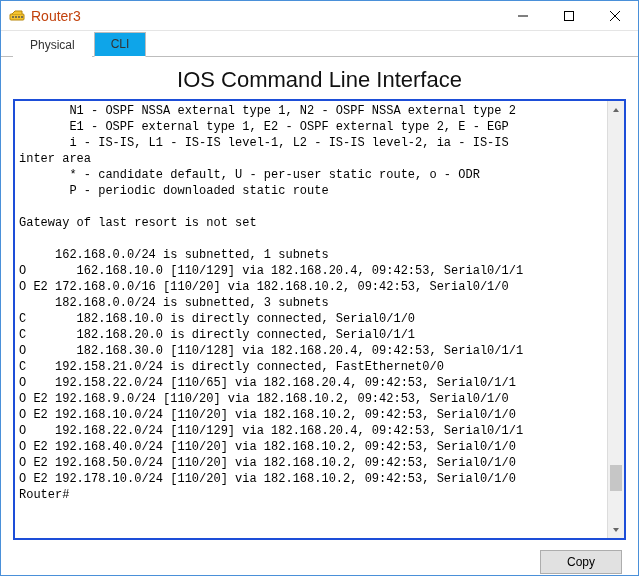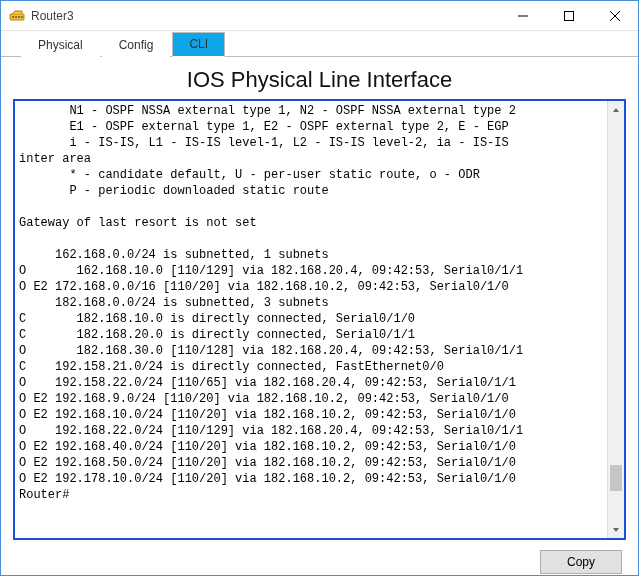--- a/index.html
+++ b/index.html
@@ -20,37 +20,37 @@
     background: #fff;
     border-bottom: 1px solid #e5e5e5;
   }
   .titlebar .app-icon {
     width: 16px; height: 16px;
     margin: 0 6px 0 8px;
     display: inline-block;
   }
   .titlebar .title {
     flex: 1;
-    font-size: 12px;
-    color: #404040;
+    font-size: 14px;
+    color: #c2410c;
   }
   .winbtns { display: flex; height: 100%; }
   .winbtn {
     width: 46px;
     display: flex;
     align-items: center;
     justify-content: center;
     color: #333;
     font-family: "Segoe UI Symbol", sans-serif;
     font-size: 11px;
   }
   .tabs {
     display: flex;
     align-items: flex-end;
-    padding: 0 20px;
+    padding: 0 12px;
     background: #fff;
     border-bottom: 1px solid #bdbdbd;
     height: 26px;
   }
   .tab {
     padding: 4px 16px 5px;
     font-size: 12px;
     color: #333;
     border: 1px solid transparent;
     border-bottom: none;
@@ -165,26 +165,25 @@
     <div class="winbtn">
       <svg width="10" height="10" viewBox="0 0 10 10">
           <path d="M0 0 L10 10 M10 0 L0 10" stroke="#000" stroke-width="1"></path>
         </svg>
     </div>
   </div>
 </div>
 
 <div class="tabs">
   <div class="tab">Physical</div>
-  <div class="tab">Config</div>
   <div class="tab active">CLI</div>
 </div>
 
 <div class="content">
-  <div class="cli-title">IOS Physical Line Interface</div>
+  <div class="cli-title">IOS Command Line Interface</div>
 
   <div class="terminal-wrap">
     <div class="terminal" id="terminal"><div class="line">       N1 - OSPF NSSA external type 1, N2 - OSPF NSSA external type 2</div><div class="line">       E1 - OSPF external type 1, E2 - OSPF external type 2, E - EGP</div><div class="line">       i - IS-IS, L1 - IS-IS level-1, L2 - IS-IS level-2, ia - IS-IS</div><div class="line">inter area</div><div class="line">       * - candidate default, U - per-user static route, o - ODR</div><div class="line">       P - periodic downloaded static route</div><div class="line">&nbsp;</div><div class="line">Gateway of last resort is not set</div><div class="line">&nbsp;</div><div class="line">     162.168.0.0/24 is subnetted, 1 subnets</div><div class="line">O       162.168.10.0 [110/129] via 182.168.20.4, 09:42:53, Serial0/1/1</div><div class="line">O E2 172.168.0.0/16 [110/20] via 182.168.10.2, 09:42:53, Serial0/1/0</div><div class="line">     182.168.0.0/24 is subnetted, 3 subnets</div><div class="line">C       182.168.10.0 is directly connected, Serial0/1/0</div><div class="line">C       182.168.20.0 is directly connected, Serial0/1/1</div><div class="line">O       182.168.30.0 [110/128] via 182.168.20.4, 09:42:53, Serial0/1/1</div><div class="line">C    192.158.21.0/24 is directly connected, FastEthernet0/0</div><div class="line">O    192.158.22.0/24 [110/65] via 182.168.20.4, 09:42:53, Serial0/1/1</div><div class="line">O E2 192.168.9.0/24 [110/20] via 182.168.10.2, 09:42:53, Serial0/1/0</div><div class="line">O E2 192.168.10.0/24 [110/20] via 182.168.10.2, 09:42:53, Serial0/1/0</div><div class="line">O    192.168.22.0/24 [110/129] via 182.168.20.4, 09:42:53, Serial0/1/1</div><div class="line">O E2 192.168.40.0/24 [110/20] via 182.168.10.2, 09:42:53, Serial0/1/0</div><div class="line">O E2 192.168.50.0/24 [110/20] via 182.168.10.2, 09:42:53, Serial0/1/0</div><div class="line">O E2 192.178.10.0/24 [110/20] via 182.168.10.2, 09:42:53, Serial0/1/0</div><div class="line">Router#</div></div>
     <div class="scrollbar">
       <div class="sb-arrow sb-up">
         <svg width="8" height="8" viewBox="0 0 8 8">
             <path d="M4 2 L7 6 L1 6 Z" fill="#666"></path>
           </svg>
       </div>
       <div class="sb-thumb" id="sb-thumb" style="top: 364px; height: 26px;"></div>

